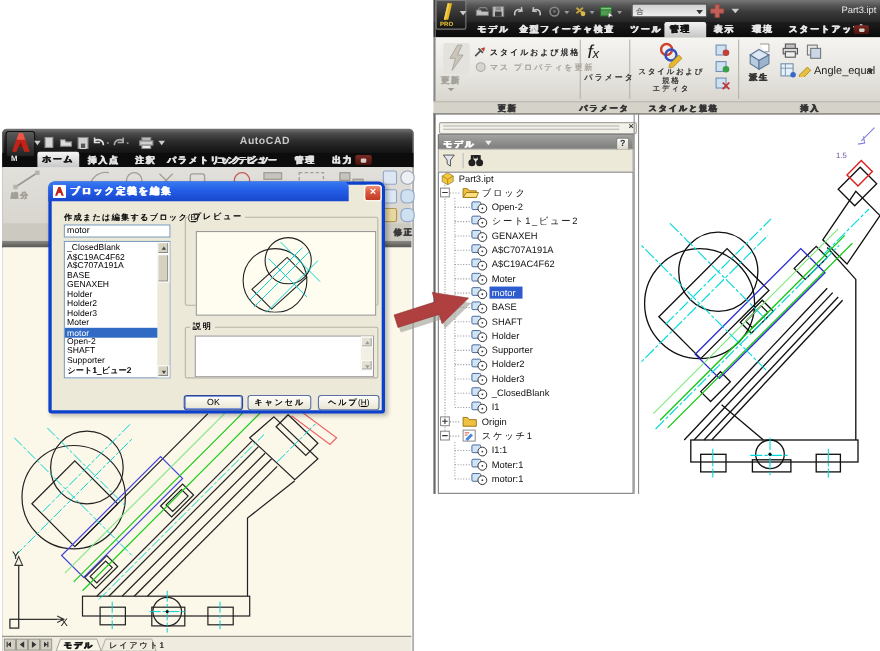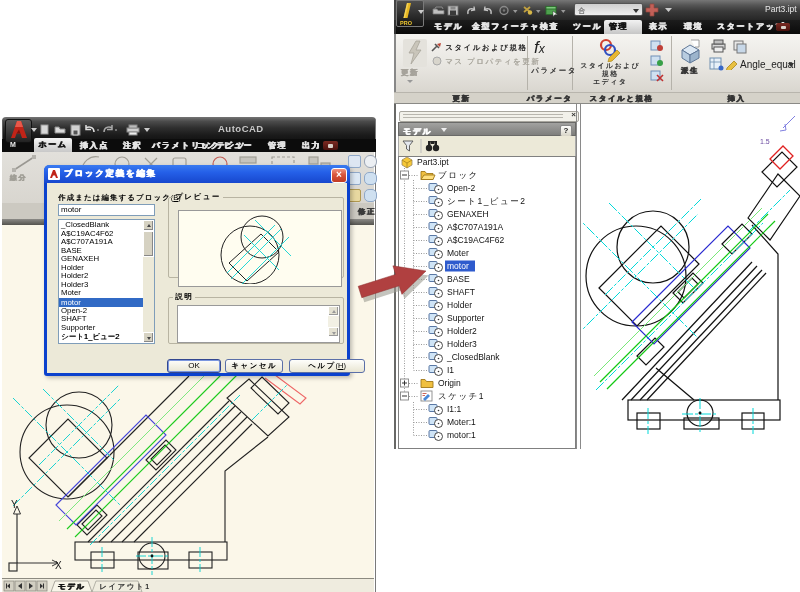--- a/index.html
+++ b/index.html
@@ -178,21 +178,21 @@
     <line x1="17" y1="563" x2="52" y2="563"></line>
     <rect x="9" y="563" width="8" height="8"></rect>
   </g>
   <path d="M17 506 L13.5 514 L20.5 514 Z" fill="none" stroke="#333" stroke-width="1"></path>
   <path d="M52 563 L58 563 M52 560 L58 563 L52 566" stroke="#333" stroke-width="1" fill="none"></path>
   <text x="11" y="508" font-size="10" fill="#222" font-family="Liberation Sans">Y</text>
   <text x="55" y="569" font-size="10" fill="#222" font-family="Liberation Sans">X</text>
 </svg>
 
 <div class="abs" style="left:44px;top:165px;width:306px;height:211px;background:#ece9d8;border:3px solid #0b41cd;border-radius:6px 6px 3px 3px;box-sizing:border-box;box-shadow:2px 2px 4px rgba(0,0,0,0.25)">
-  <div class="abs" style="left:-3px;top:-3px;width:306px;height:18px;background:linear-gradient(180deg,#3a7bf0 0%,#2560e8 40%,#1747cd 100%);border-radius:5px 5px 0 0">
+  <div class="abs" style="left:-3px;top:-3px;width:273px;height:18px;background:linear-gradient(180deg,#3a7bf0 0%,#2560e8 40%,#1747cd 100%);border-radius:5px 5px 0 0">
     <svg class="abs" style="left:4px;top:3px" width="12" height="12" viewBox="0 0 12 12">
         <rect x="0" y="0" width="12" height="12" fill="#fff" rx="1"></rect>
         <path d="M2 10 L5 2 L7 2 L10 10 L8 10 L7 7.5 L5 7.5 L4 10 Z" fill="#c02418"></path>
       </svg>
     <div class="abs" style="left:20px;top:3px;color:#fff;font-size:8.5px"><span class="jp">ブロック定義を編集</span></div>
     <div class="abs" style="left:287px;top:2.5px;width:14px;height:13px;background:linear-gradient(180deg,#f0927e,#d9563c 45%,#c03a24);border:1px solid #fff;border-radius:3px;color:#fff;font-size:10px;font-weight:bold;text-align:center;line-height:11px">×</div>
   </div>
   <div class="abs" style="left:11px;top:25px;color:#000;font-size:7.5px"><span class="jpn" style="letter-spacing:.14em">作成または編集するブロック</span>(<span style="text-decoration:underline">B</span>)</div>
   <div class="abs" style="left:11px;top:36px;width:97px;height:12px;background:#fff;border:1px solid #7f9db9;box-sizing:border-box;font-size:8px;line-height:10px;padding-left:2px">motor</div>
 
@@ -252,21 +252,21 @@
           <div style="width:0;height:0;border-left:2.5px solid transparent;border-right:2.5px solid transparent;border-bottom:3px solid #999;margin:3px auto"></div>
         </div>
       <div style="position:absolute;bottom:0;width:11px;height:10px;background:#e4e1d2;border:1px solid #fff;box-sizing:border-box;box-shadow:inset -1px -1px 0 #999">
           <div style="width:0;height:0;border-left:2.5px solid transparent;border-right:2.5px solid transparent;border-top:3px solid #999;margin:3.5px auto"></div>
         </div>
     </div>
   </div>
 
   <div class="abs" style="left:120px;top:191px;width:54px;height:14px;background:linear-gradient(180deg,#fefefb,#e8e5d2);border:1px solid #33478f;border-radius:3px;box-sizing:border-box;font-size:8px;text-align:center;line-height:12px;box-shadow:0 0 0 1px #7a96df inset">OK</div>
   <div class="abs" style="left:178px;top:191px;width:58px;height:14px;background:linear-gradient(180deg,#fefefb,#e8e5d2);border:1px solid #5a6fa8;border-radius:3px;box-sizing:border-box;font-size:7.5px;text-align:center;line-height:12px"><span class="jpn">キャンセル</span></div>
-  <div class="abs" style="left:242px;top:191px;width:76px;height:14px;background:linear-gradient(180deg,#fefefb,#e8e5d2);border:1px solid #5a6fa8;border-radius:3px;box-sizing:border-box;font-size:7.5px;text-align:center;line-height:12px"><span class="jpn">ヘルプ</span>(<span style="text-decoration:underline">H</span>)</div>
+  <div class="abs" style="left:242px;top:191px;width:56px;height:14px;background:linear-gradient(180deg,#fefefb,#e8e5d2);border:1px solid #5a6fa8;border-radius:3px;box-sizing:border-box;font-size:7.5px;text-align:center;line-height:12px"><span class="jpn">ヘルプ</span>(<span style="text-decoration:underline">H</span>)</div>
 </div>
 
 <div class="abs" id="rwin" style="left:394px;top:0;width:406px;height:592px">
   <div class="abs" style="left:0;top:0;width:406px;height:20px;background:linear-gradient(180deg,#777 0%,#565656 25%,#3a3a3a 55%,#262626 100%);border-left:2px solid #444"></div>
   <div class="abs" style="left:0;top:20px;width:406px;height:14px;background:linear-gradient(180deg,#1c1c1c,#0a0a0a);border-left:2px solid #333"></div>
   
   <div class="abs" style="left:2px;top:0;width:28px;height:27px;background:linear-gradient(180deg,#4e4e4e,#141414);border:1px solid #7a7a7a;border-radius:2px;box-sizing:border-box">
     <svg width="26" height="25" viewBox="0 0 26 25">
         <path d="M10 2 L14 2 L10.5 17 L6.5 17 Z" fill="#e8b722"></path>
         <path d="M10 2 L11.5 2 L8 17 L6.5 17 Z" fill="#f2d258"></path>

